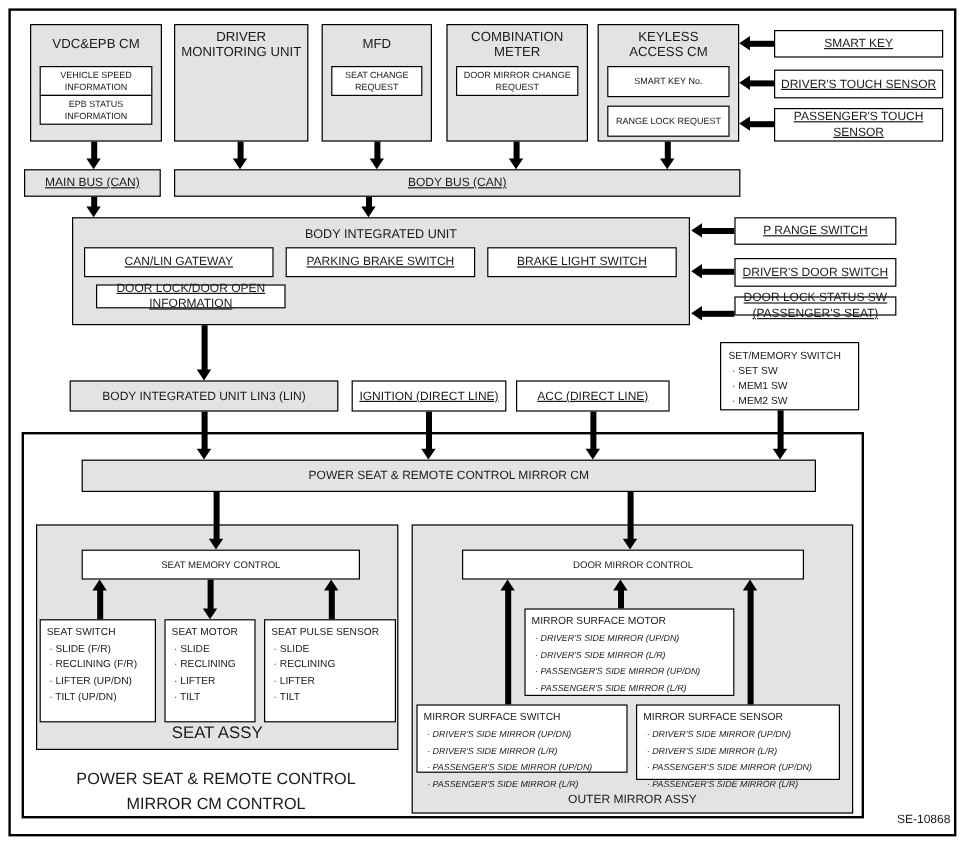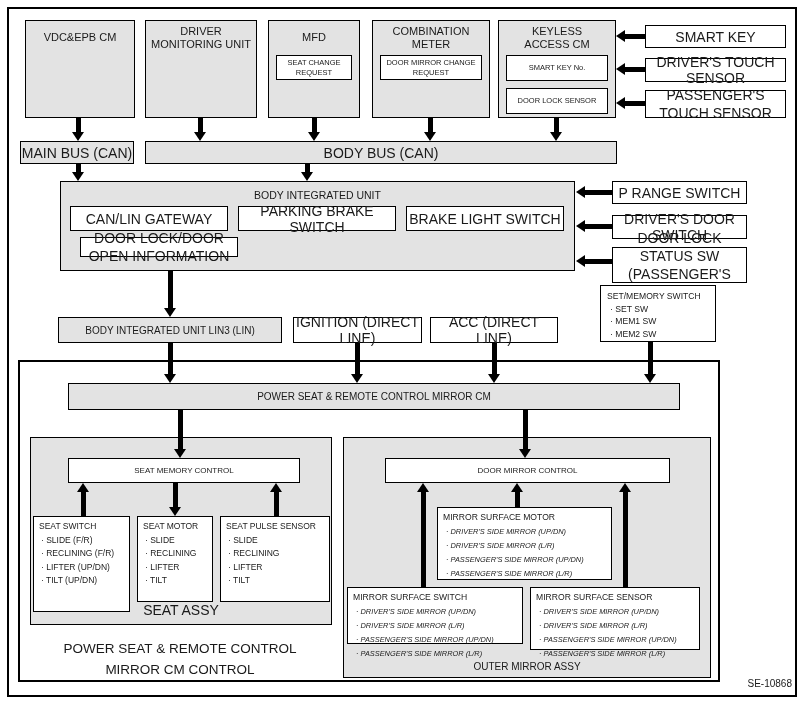--- a/index.html
+++ b/index.html
@@ -14,21 +14,21 @@
 
   
   .unit-title { height:34px; display:flex; align-items:center; justify-content:center;
                 text-align:center; font-size:11px; line-height:1.2; padding:0 2px; }
   .unit-title .narrow { display:inline-block; max-width:74px; }
   .sigbox { background:#fff; border:1px solid #000; margin:0 7px; min-height:25px;
             display:flex; align-items:center; justify-content:center; text-align:center;
             font-size:7.5px; line-height:1.3; padding:1px 2px; }
   .sigbox + .sigbox { margin-top:-1px; }
   .unit-gap .sigbox { min-height:26px; }
-  .unit-gap .sigbox + .sigbox { margin-top:7px; } .t8 { font-size:8px; } .t85 { font-size:14px; }
+  .unit-gap .sigbox + .sigbox { margin-top:7px; } .t8 { font-size:8px; } .t85 { font-size:10px;text-decoration:underline; }
   .t10 { font-size:10px; } .t105 { font-size:10.5px; } .t11 { font-size:14px; }
 
   
   .listbox { position:absolute; background:#fff; border:1px solid #000; padding:4px 3px 3px 5px; }
   .seatbox { font-size:8.5px; }
   .seatbox .lb-title { font-size:8.5px; }
   .seatbox .li { margin-top:3.5px; padding-left:2px; }
   .mirrorbox { font-size:7.4px; }
   .mirrorbox .lb-title { font-size:8.6px; margin-bottom:3px; }
   .mirrorbox .li { margin-top:5px; padding-left:3px;font-style:italic; }
@@ -57,20 +57,24 @@
   .refcode { position:absolute; left:722px; top:678px; width:70px; text-align:right; font-size:10px; }
 </style>
 </head>
 <body>
 
 <div class="page">
   <div class="frame"></div>
 
   <div class="gbox" style="left:25px;top:20px;width:110px;height:98px">
     <div class="unit-title">VDC&amp;EPB CM</div>
+    <div>
+        <div class="sigbox">VEHICLE SPEED INFORMATION</div>
+        <div class="sigbox">EPB STATUS INFORMATION</div>
+      </div>
   </div>
 
   <div class="gbox" style="left:145px;top:20px;width:112px;height:98px">
     <div class="unit-title">DRIVER MONITORING UNIT</div>
   </div>
 
   <div class="gbox" style="left:268px;top:20px;width:92px;height:98px">
     <div class="unit-title">MFD</div>
     <div>
         <div class="sigbox">SEAT CHANGE REQUEST</div>
@@ -83,42 +87,42 @@
         <div class="sigbox">DOOR MIRROR CHANGE REQUEST</div>
       </div>
   </div>
 
   <div class="gbox unit-gap" style="left:498px;top:20px;width:118px;height:98px">
     <div class="unit-title">
         <span class="narrow">KEYLESS ACCESS CM</span>
       </div>
     <div>
         <div class="sigbox">SMART KEY No.</div>
-        <div class="sigbox">DOOR LOCK SENSOR</div>
+        <div class="sigbox">RANGE LOCK REQUEST</div>
       </div>
   </div>
 
   <div class="wbox center t85" style="left:645px;top:25px;width:141px;height:23px">SMART KEY</div>
   <div class="wbox center t85" style="left:645px;top:58px;width:141px;height:24px">DRIVER'S TOUCH SENSOR</div>
   <div class="wbox center t85" style="left:645px;top:90px;width:141px;height:28px;line-height:1.3">PASSENGER'S TOUCH SENSOR</div>
 
   <div class="gbox center t85" style="left:20px;top:141px;width:114px;height:23px">MAIN BUS (CAN)</div>
   <div class="gbox center t85" style="left:145px;top:141px;width:472px;height:23px">BODY BUS (CAN)</div>
 
   <div class="gbox" style="left:60px;top:181px;width:515px;height:90px">
     <div class="center t105" style="height:25px">BODY INTEGRATED UNIT</div>
   </div>
   <div class="wbox center t85" style="left:70px;top:206px;width:158px;height:25px">CAN/LIN GATEWAY</div>
   <div class="wbox center t85" style="left:238px;top:206px;width:158px;height:25px">PARKING BRAKE SWITCH</div>
   <div class="wbox center t85" style="left:406px;top:206px;width:158px;height:25px">BRAKE LIGHT SWITCH</div>
   <div class="wbox center t85" style="left:80px;top:237px;width:158px;height:20px;line-height:1.3">DOOR LOCK/DOOR OPEN INFORMATION</div>
 
   <div class="wbox center t85" style="left:612px;top:181px;width:135px;height:23px">P RANGE SWITCH</div>
   <div class="wbox center t85" style="left:612px;top:215px;width:135px;height:24px">DRIVER'S DOOR SWITCH</div>
-  <div class="wbox center t85" style="left:612px;top:247px;width:135px;height:36px;line-height:1.3;padding:6px 6px">DOOR LOCK STATUS SW (PASSENGER'S SEAT)</div>
+  <div class="wbox center t85" style="left:612px;top:247px;width:135px;height:16px;line-height:1.3;padding:6px 6px">DOOR LOCK STATUS SW (PASSENGER'S SEAT)</div>
 
   <div class="gbox center t10" style="left:58px;top:317px;width:224px;height:26px">BODY INTEGRATED UNIT LIN3 (LIN)</div>
   <div class="wbox center t85" style="left:293px;top:317px;width:129px;height:26px">IGNITION (DIRECT LINE)</div>
   <div class="wbox center t85" style="left:430px;top:317px;width:128px;height:26px">ACC (DIRECT LINE)</div>
   <div class="listbox setbox" style="left:600px;top:285px;width:116px;height:57px">
     <div class="lb-title">SET/MEMORY SWITCH</div>
     <div>
         <div class="li">· SET SW</div>
         <div class="li">· MEM1 SW</div>
         <div class="li">· MEM2 SW</div>
@@ -127,21 +131,21 @@
 
   <div style="position:absolute;left:18px;top:360px;width:702px;height:322px;border:2px solid #000;background:#fff"></div>
 
   <div class="gbox center t10" style="left:68px;top:383px;width:612px;height:27px">POWER SEAT &amp; REMOTE CONTROL MIRROR CM</div>
 
   <div class="gbox" style="left:30px;top:437px;width:302px;height:188px">
     <div class="assy-label t11" style="bottom:6px">SEAT ASSY</div>
   </div>
   <div class="wbox center t8" style="left:68px;top:458px;width:232px;height:25px">SEAT MEMORY CONTROL</div>
 
-  <div class="listbox seatbox" style="left:33px;top:516px;width:97px;height:96px">
+  <div class="listbox seatbox" style="left:33px;top:516px;width:97px;height:86px">
     <div class="lb-title">SEAT SWITCH</div>
     <div>
         <div class="li">· SLIDE (F/R)</div>
         <div class="li">· RECLINING (F/R)</div>
         <div class="li">· LIFTER (UP/DN)</div>
         <div class="li">· TILT (UP/DN)</div>
       </div>
   </div>
   <div class="listbox seatbox" style="left:137px;top:516px;width:76px;height:86px">
     <div class="lb-title">SEAT MOTOR</div>

